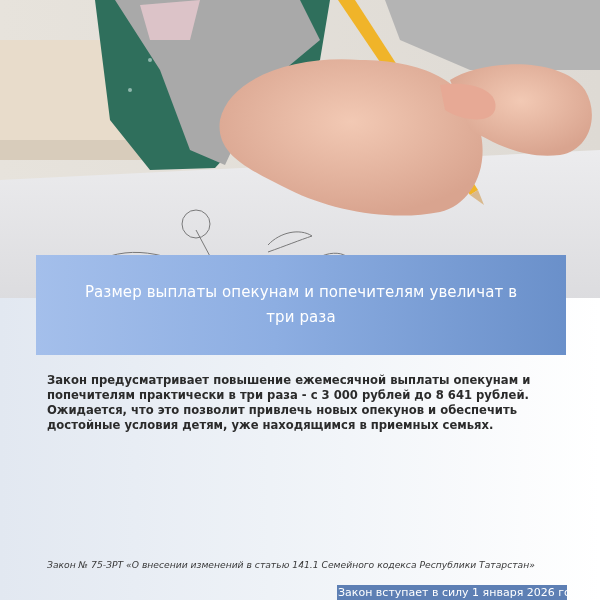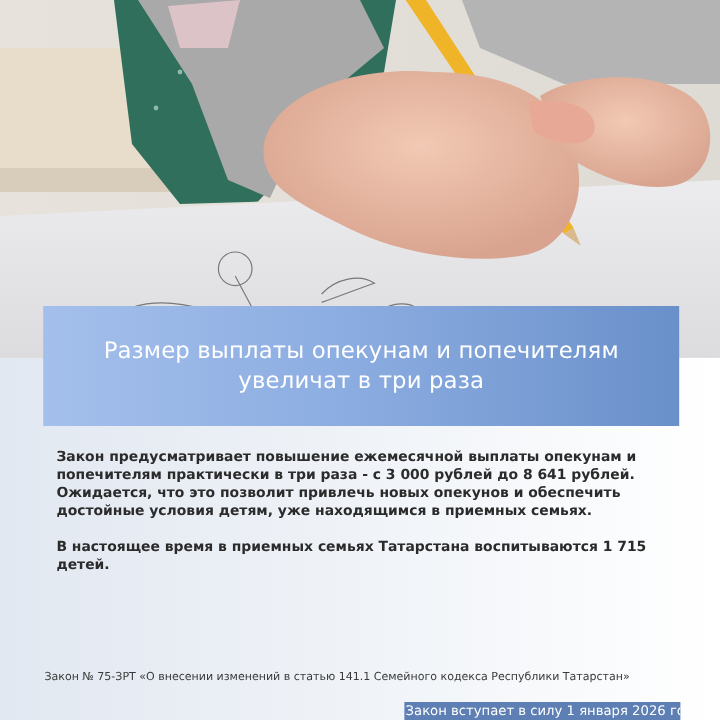--- a/index.html
+++ b/index.html
@@ -12,31 +12,31 @@
       position: absolute; left: 0; top: 0; width: 600px; height: 298px; overflow: hidden;
       background: #d9d6d2;
     }
     .photo svg { display: block; }
     .banner {
       position: absolute; left: 36px; top: 255px; width: 530px; height: 100px;
       background: linear-gradient(90deg, #a4bfeb 0%, #8daee2 45%, #6a90ca 100%);
       display: flex; align-items: center; justify-content: center; text-align: center;
     }
     .banner-title {
-      color: #ffffff; font-size: 19px; line-height: 25px; font-weight: normal;
+      color: #ffffff; font-size: 15px; line-height: 25px; font-weight: normal;
       letter-spacing: 0.1px; width: 460px;
     }
     .body-text {
       position: absolute; left: 47px; top: 373px; width: 520px;
       color: #2b2b2b; font-size: 11.6px; line-height: 15px; font-weight: bold;
     }
     .body-text p { margin: 0 0 15px 0; }
     .source {
-      position: absolute; left: 37px; top: 559px; width: 540px;
-      color: #3a3a3a; font-size: 9.2px; white-space: nowrap;
+      position: absolute; left: 47px; top: 559px; width: 540px;
+      color: #3a3a3a; font-size: 9.2px; font-style: italic; white-space: nowrap;
     }
     .badge {
       position: absolute; left: 337px; top: 585px; width: 229px; height: 15px;
       background: #5d7fb4; color: #ffffff; font-size: 11px; line-height: 15px;
       white-space: nowrap; overflow: hidden; padding-left: 1px;
     }
   </style>
 </head>
 <body>
 
@@ -89,18 +89,17 @@
     </g>
   </svg>
 </div>
 
 <div class="banner">
   <h1 class="banner-title" style="margin:0;">Размер выплаты опекунам и попечителям увеличат в три раза</h1>
 </div>
 
 <div class="body-text">
   <p>Закон предусматривает повышение ежемесячной выплаты опекунам и попечителям практически в три раза - с 3 000 рублей до 8 641 рублей. Ожидается, что это позволит привлечь новых опекунов и обеспечить достойные условия детям, уже находящимся в приемных семьях.</p>
-  <p>В настоящее время в приемных семьях Татарстана воспитываются 1 715 детей.</p>
 </div>
 
 <div class="source">Закон № 75-ЗРТ «О внесении изменений в статью 141.1 Семейного кодекса Республики Татарстан»</div>
 
 <div class="badge">Закон вступает в силу 1 января 2026 года</div>
 
 </body></html>

